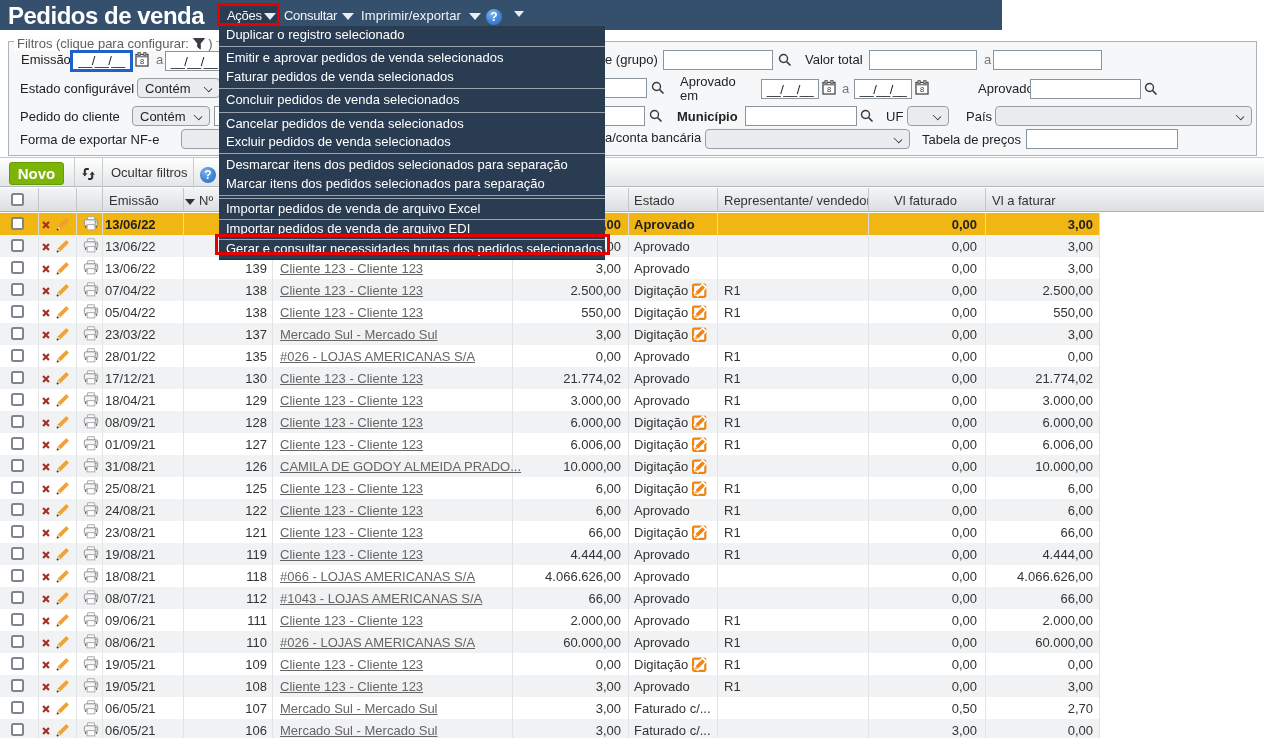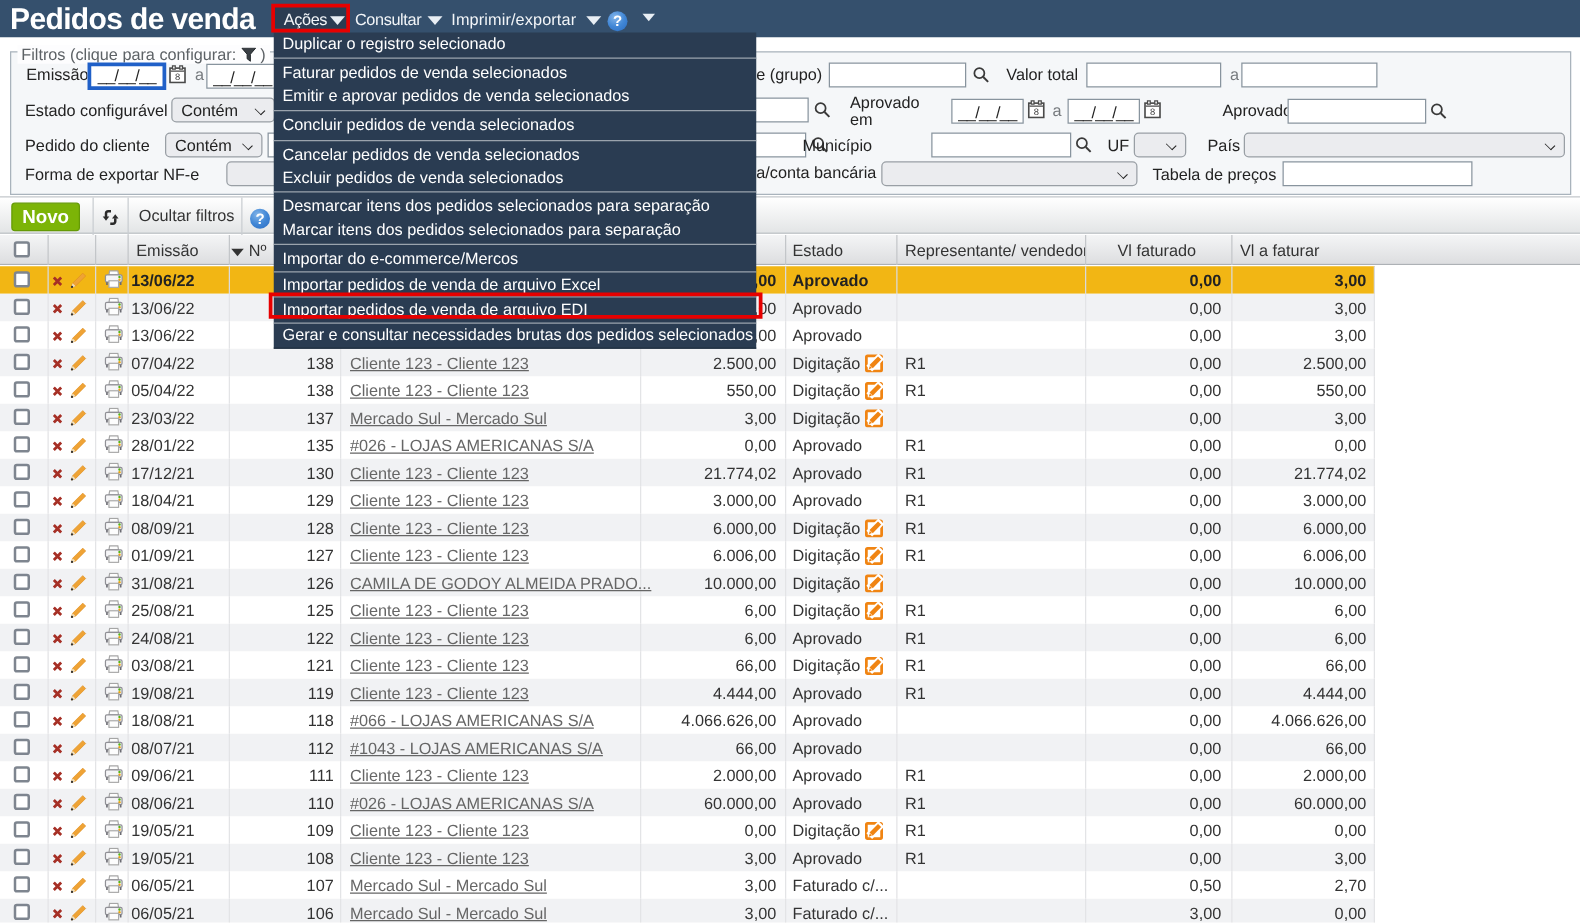--- a/index.html
+++ b/index.html
@@ -1,20 +1,20 @@
 <!DOCTYPE html>
 <html><head>
 <meta charset="utf-8">
 <style>
 * { margin:0; padding:0; box-sizing:border-box; }
 body { font-family:"Liberation Sans", sans-serif; }
 #page { position:relative; width:1264px; height:738px; overflow:hidden; background:#fff; font-size:13px; color:#222; }
 
 
-#topbar { position:absolute; left:0; top:0; width:1264px; height:30px; background:#35506d; }
+#topbar { position:absolute; left:0; top:0; width:1002px; height:30px; background:#35506d; }
 #title { position:absolute; left:8px; top:2px; font-size:24px; font-weight:bold; color:#fff; letter-spacing:-0.5px; }
 .mitem { position:absolute; top:8px; color:#f2f5f8; font-size:13px; letter-spacing:-0.3px; }
 .caret { display:inline-block; width:0; height:0; border-left:6px solid transparent; border-right:6px solid transparent; border-top:7px solid #e8eef4; vertical-align:middle; margin-left:6px; margin-bottom:1px; }
 
 
 .helpico { position:absolute; width:16px; height:16px; border-radius:50%; background:radial-gradient(circle at 38% 30%, #83b5e9 0%, #4187d6 50%, #2a6cc2 100%); color:#fff; font-size:12px; font-weight:bold; text-align:center; line-height:16px; }
 
 
 #filters { position:absolute; left:0; top:30px; width:1264px; height:127px; background:#fff; }
 #fieldset { position:absolute; left:8px; top:11px; width:1249px; height:115px; border:1px solid #a9b3bc; background:#f5f7f9; }
@@ -153,21 +153,21 @@
     <div class="fselect" style="left:132px; top:106px; width:78px;">
       <span class="sval">Contém</span>
       <span class="chev"></span>
     </div>
     <div class="finput" style="left:214px; top:106px; width:90px;"></div>
     <div class="finput" style="left:540px; top:106px; width:105px;"></div>
     <svg class="searchico" style="left:649px; top:109px;" width="14" height="14" viewBox="0 0 14 14">
       <circle cx="5.5" cy="5.5" r="4" fill="none" stroke="#3a3a3a" stroke-width="1.4"></circle>
       <line x1="8.6" y1="8.6" x2="12.5" y2="12.5" stroke="#3a3a3a" stroke-width="1.6"></line>
     </svg>
-    <div class="flabel" style="left:642px; top:109px;">Município</div>
+    <div class="flabel" style="left:677px; top:109px;font-weight:bold;">Município</div>
     <div class="finput" style="left:745px; top:106px; width:112px;"></div>
     <svg class="searchico" style="left:860px; top:109px;" width="14" height="14" viewBox="0 0 14 14">
       <circle cx="5.5" cy="5.5" r="4" fill="none" stroke="#3a3a3a" stroke-width="1.4"></circle>
       <line x1="8.6" y1="8.6" x2="12.5" y2="12.5" stroke="#3a3a3a" stroke-width="1.6"></line>
     </svg>
     <div class="flabel" style="left:886px; top:109px;">UF</div>
     <div class="fselect" style="left:907px; top:106px; width:42px;">
       <span class="chev"></span>
     </div>
     <div class="flabel" style="left:966px; top:109px;">País</div>
@@ -841,21 +841,21 @@
         <svg class="printer" viewBox="0 0 17 16">
           <polygon points="5,0.8 12,0.8 12.6,4.2 4.4,4.2" fill="#fdfdfd" stroke="#a6a6a6" stroke-width="1"></polygon>
           <rect x="1.4" y="4.2" width="14.2" height="6.2" rx="1.2" fill="#eaeaec" stroke="#909096" stroke-width="1"></rect>
           <rect x="2.4" y="5" width="9.6" height="4.4" fill="#f5f5f7"></rect>
           <circle cx="13.4" cy="6" r="1" fill="#52b414"></circle>
           <circle cx="13.4" cy="8.3" r="1" fill="#f0a60a"></circle>
           <rect x="4.4" y="9.2" width="8.2" height="5.6" fill="#fdfdfd" stroke="#a8a8a8" stroke-width="1"></rect>
           <rect x="2" y="10.4" width="1.4" height="2.4" fill="#6b6b72"></rect>
           <rect x="13.7" y="10.4" width="1.4" height="2.4" fill="#6b6b72"></rect>
         </svg>
-        <div class="cell" style="left:105px;">03/08/21</div>
+        <div class="cell" style="left:105px;">23/08/21</div>
         <div class="cell num" style="left:183px; width:84px;">121</div>
         <div class="cell link" style="left:280px;">Cliente 123 - Cliente 123</div>
         <div class="cell num" style="left:512px; width:109px;">66,00</div>
         <div class="cell" style="left:634px;">Digitação</div>
         <svg class="editico" style="left:692px; top:4px;" viewBox="0 0 15 15">
           <rect x="1.1" y="1.6" width="12.2" height="12.2" rx="1" fill="#fff" stroke="#f08412" stroke-width="2.2"></rect>
           <line x1="3.4" y1="11.9" x2="13" y2="2.1" stroke="#fff" stroke-width="6.5"></line>
           <line x1="4.9" y1="10.3" x2="11.7" y2="3.4" stroke="#f08412" stroke-width="3.6"></line>
           <path d="M2.9 12.4 L5.6 11.4 L3.9 9.7 Z" fill="#f08412"></path>
         </svg>
@@ -1223,32 +1223,31 @@
         <div class="cell num" style="left:512px; width:109px;">3,00</div>
         <div class="cell" style="left:634px;">Faturado c/...</div>
         <div class="cell num" style="left:868px; width:109px;">3,00</div>
         <div class="cell num" style="left:985px; width:108px;">0,00</div>
       </div>
     </div>
 
   <div id="menu">
       <div class="mi">Duplicar o registro selecionado</div>
       <div class="msep"></div>
+      <div class="mi">Emitir e aprovar pedidos de venda selecionados</div>
       <div class="mi">Faturar pedidos de venda selecionados</div>
-      <div class="mi">Emitir e aprovar pedidos de venda selecionados</div>
       <div class="msep"></div>
       <div class="mi">Concluir pedidos de venda selecionados</div>
       <div class="msep"></div>
       <div class="mi">Cancelar pedidos de venda selecionados</div>
       <div class="mi">Excluir pedidos de venda selecionados</div>
       <div class="msep"></div>
       <div class="mi">Desmarcar itens dos pedidos selecionados para separação</div>
       <div class="mi">Marcar itens dos pedidos selecionados para separação</div>
       <div class="msep"></div>
-      <div class="mi">Importar do e-commerce/Mercos</div>
       <div class="msep thin"></div>
       <div class="mi">Importar pedidos de venda de arquivo Excel</div>
       <div class="msep thin"></div>
       <div class="mi">Importar pedidos de venda de arquivo EDI</div>
       <div class="msep thin"></div>
       <div class="mi">Gerar e consultar necessidades brutas dos pedidos selecionados</div>
     </div>
 
   <div class="redbox" style="left:217px; top:3px; width:63px; height:23px; border-width:3px;"></div>
   <div class="redbox" style="left:215px; top:234px; width:395px; height:21px; border-width:3px;"></div>

